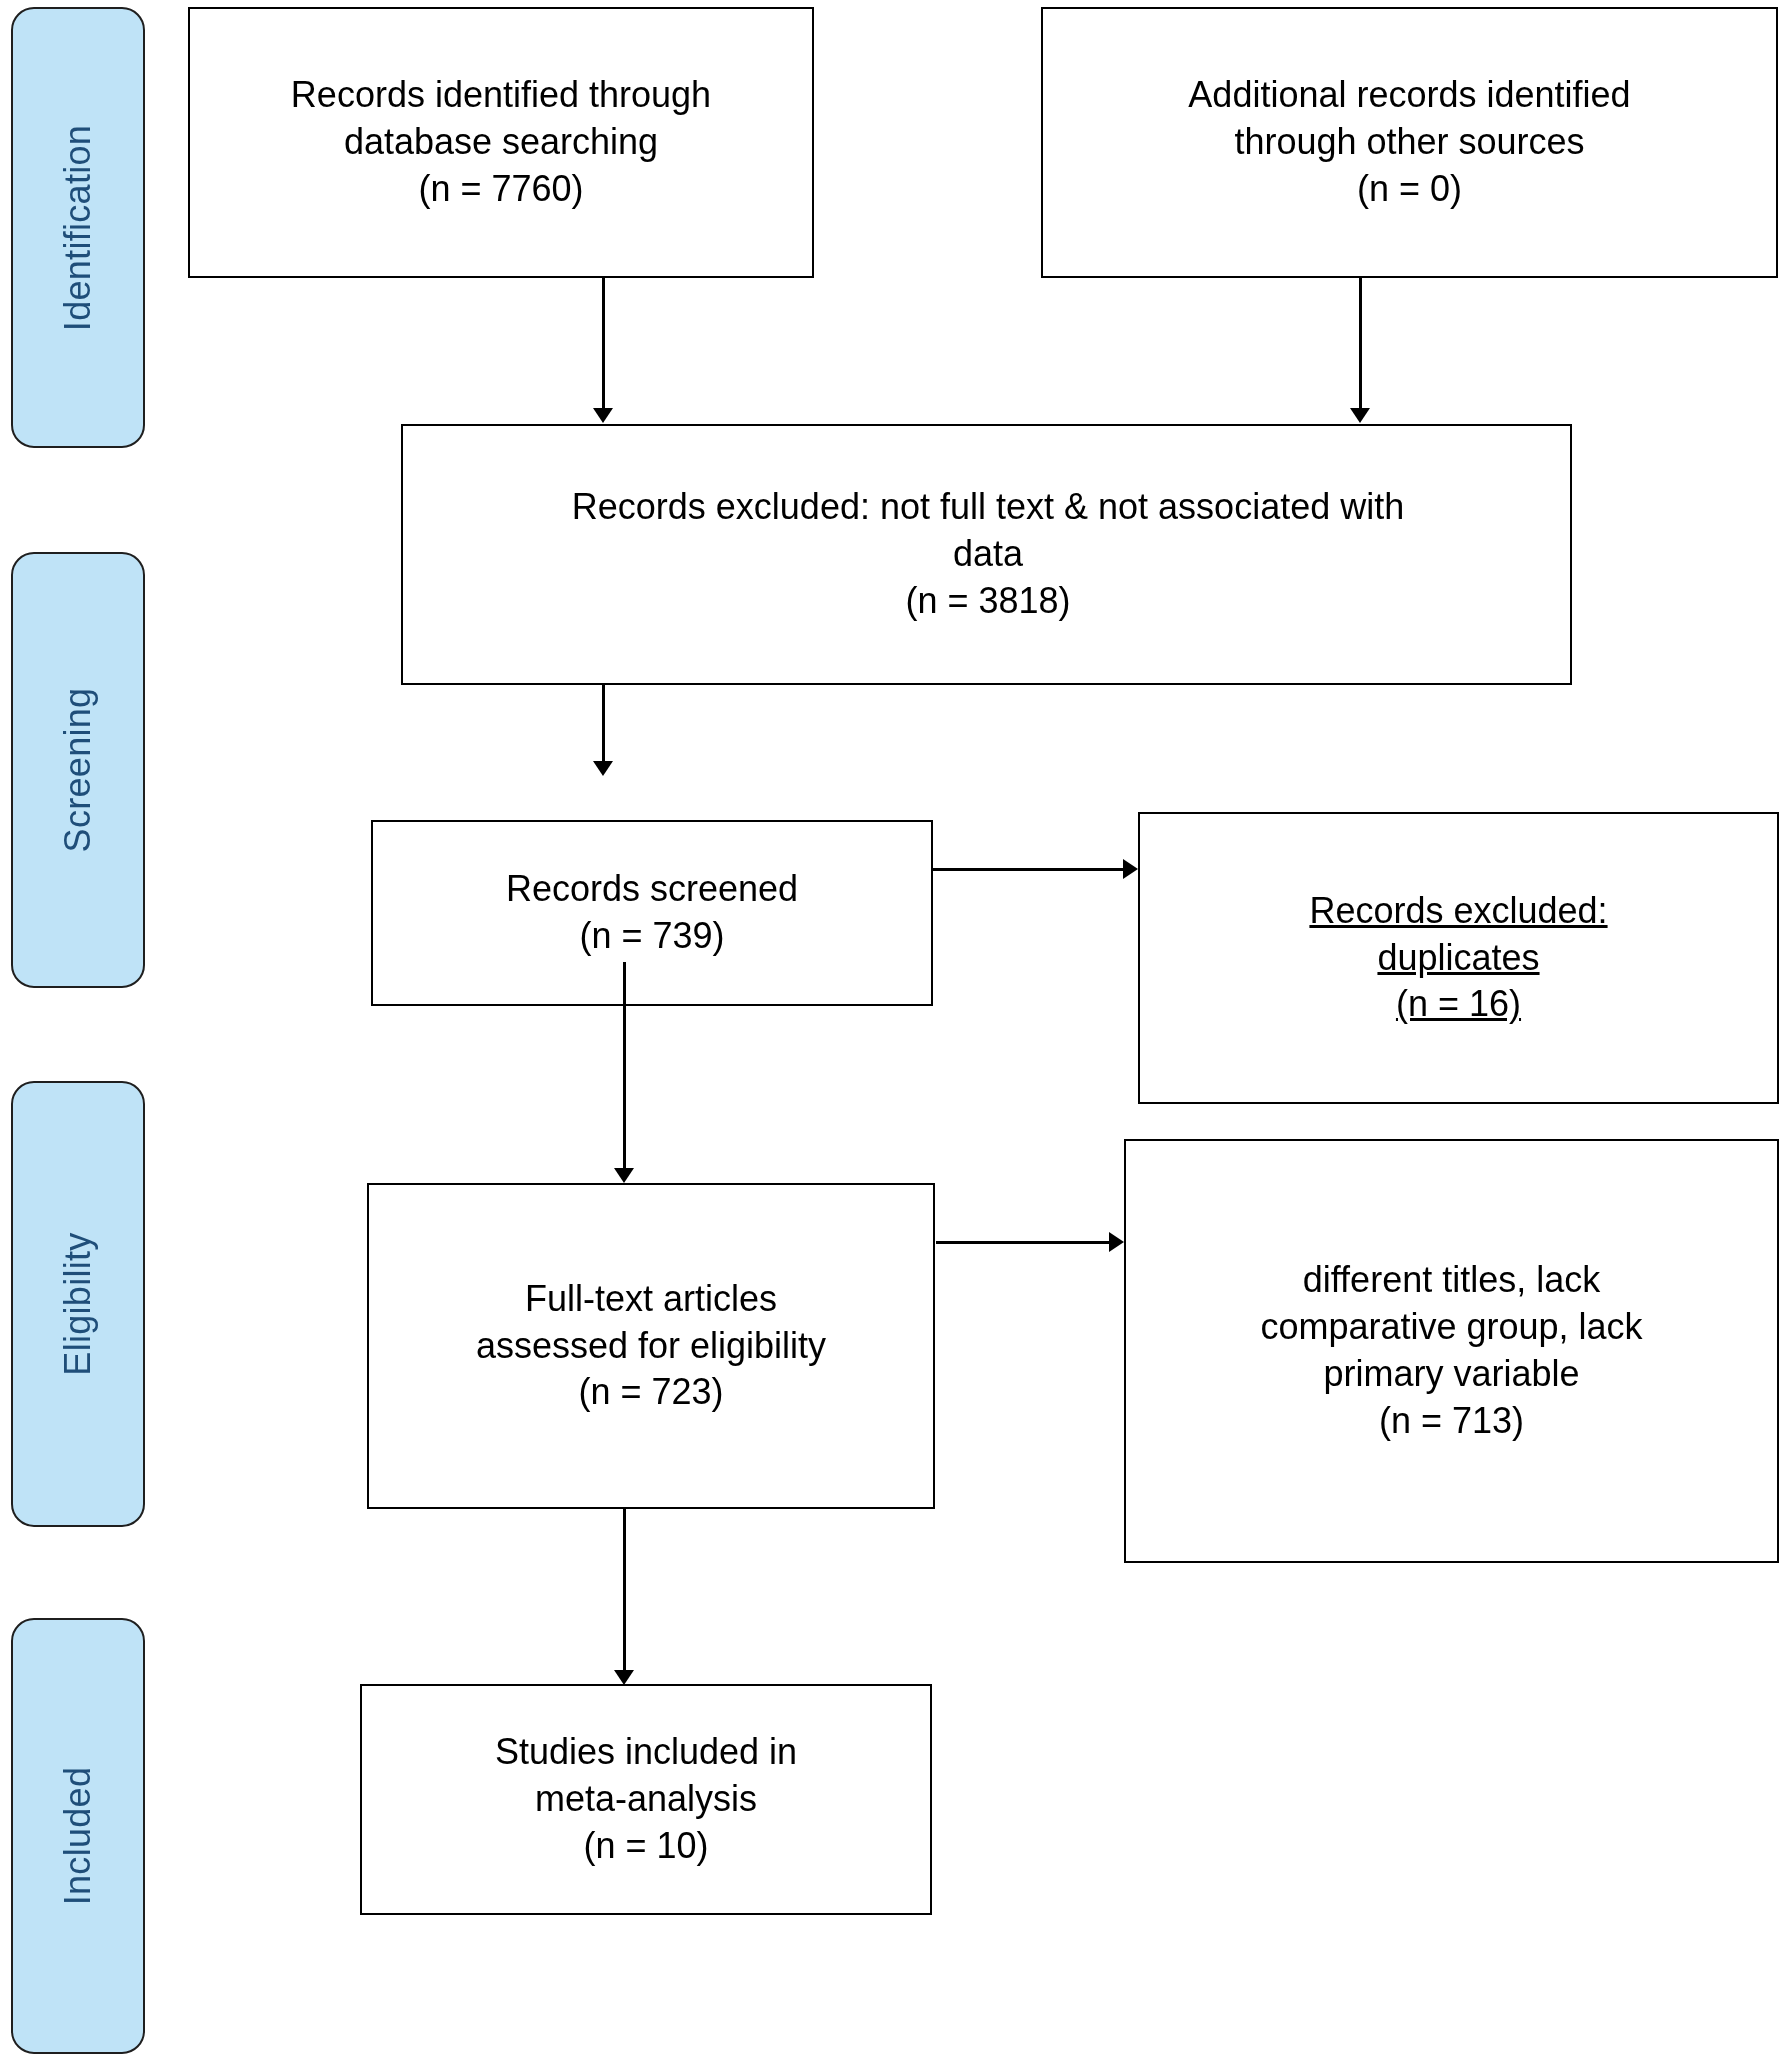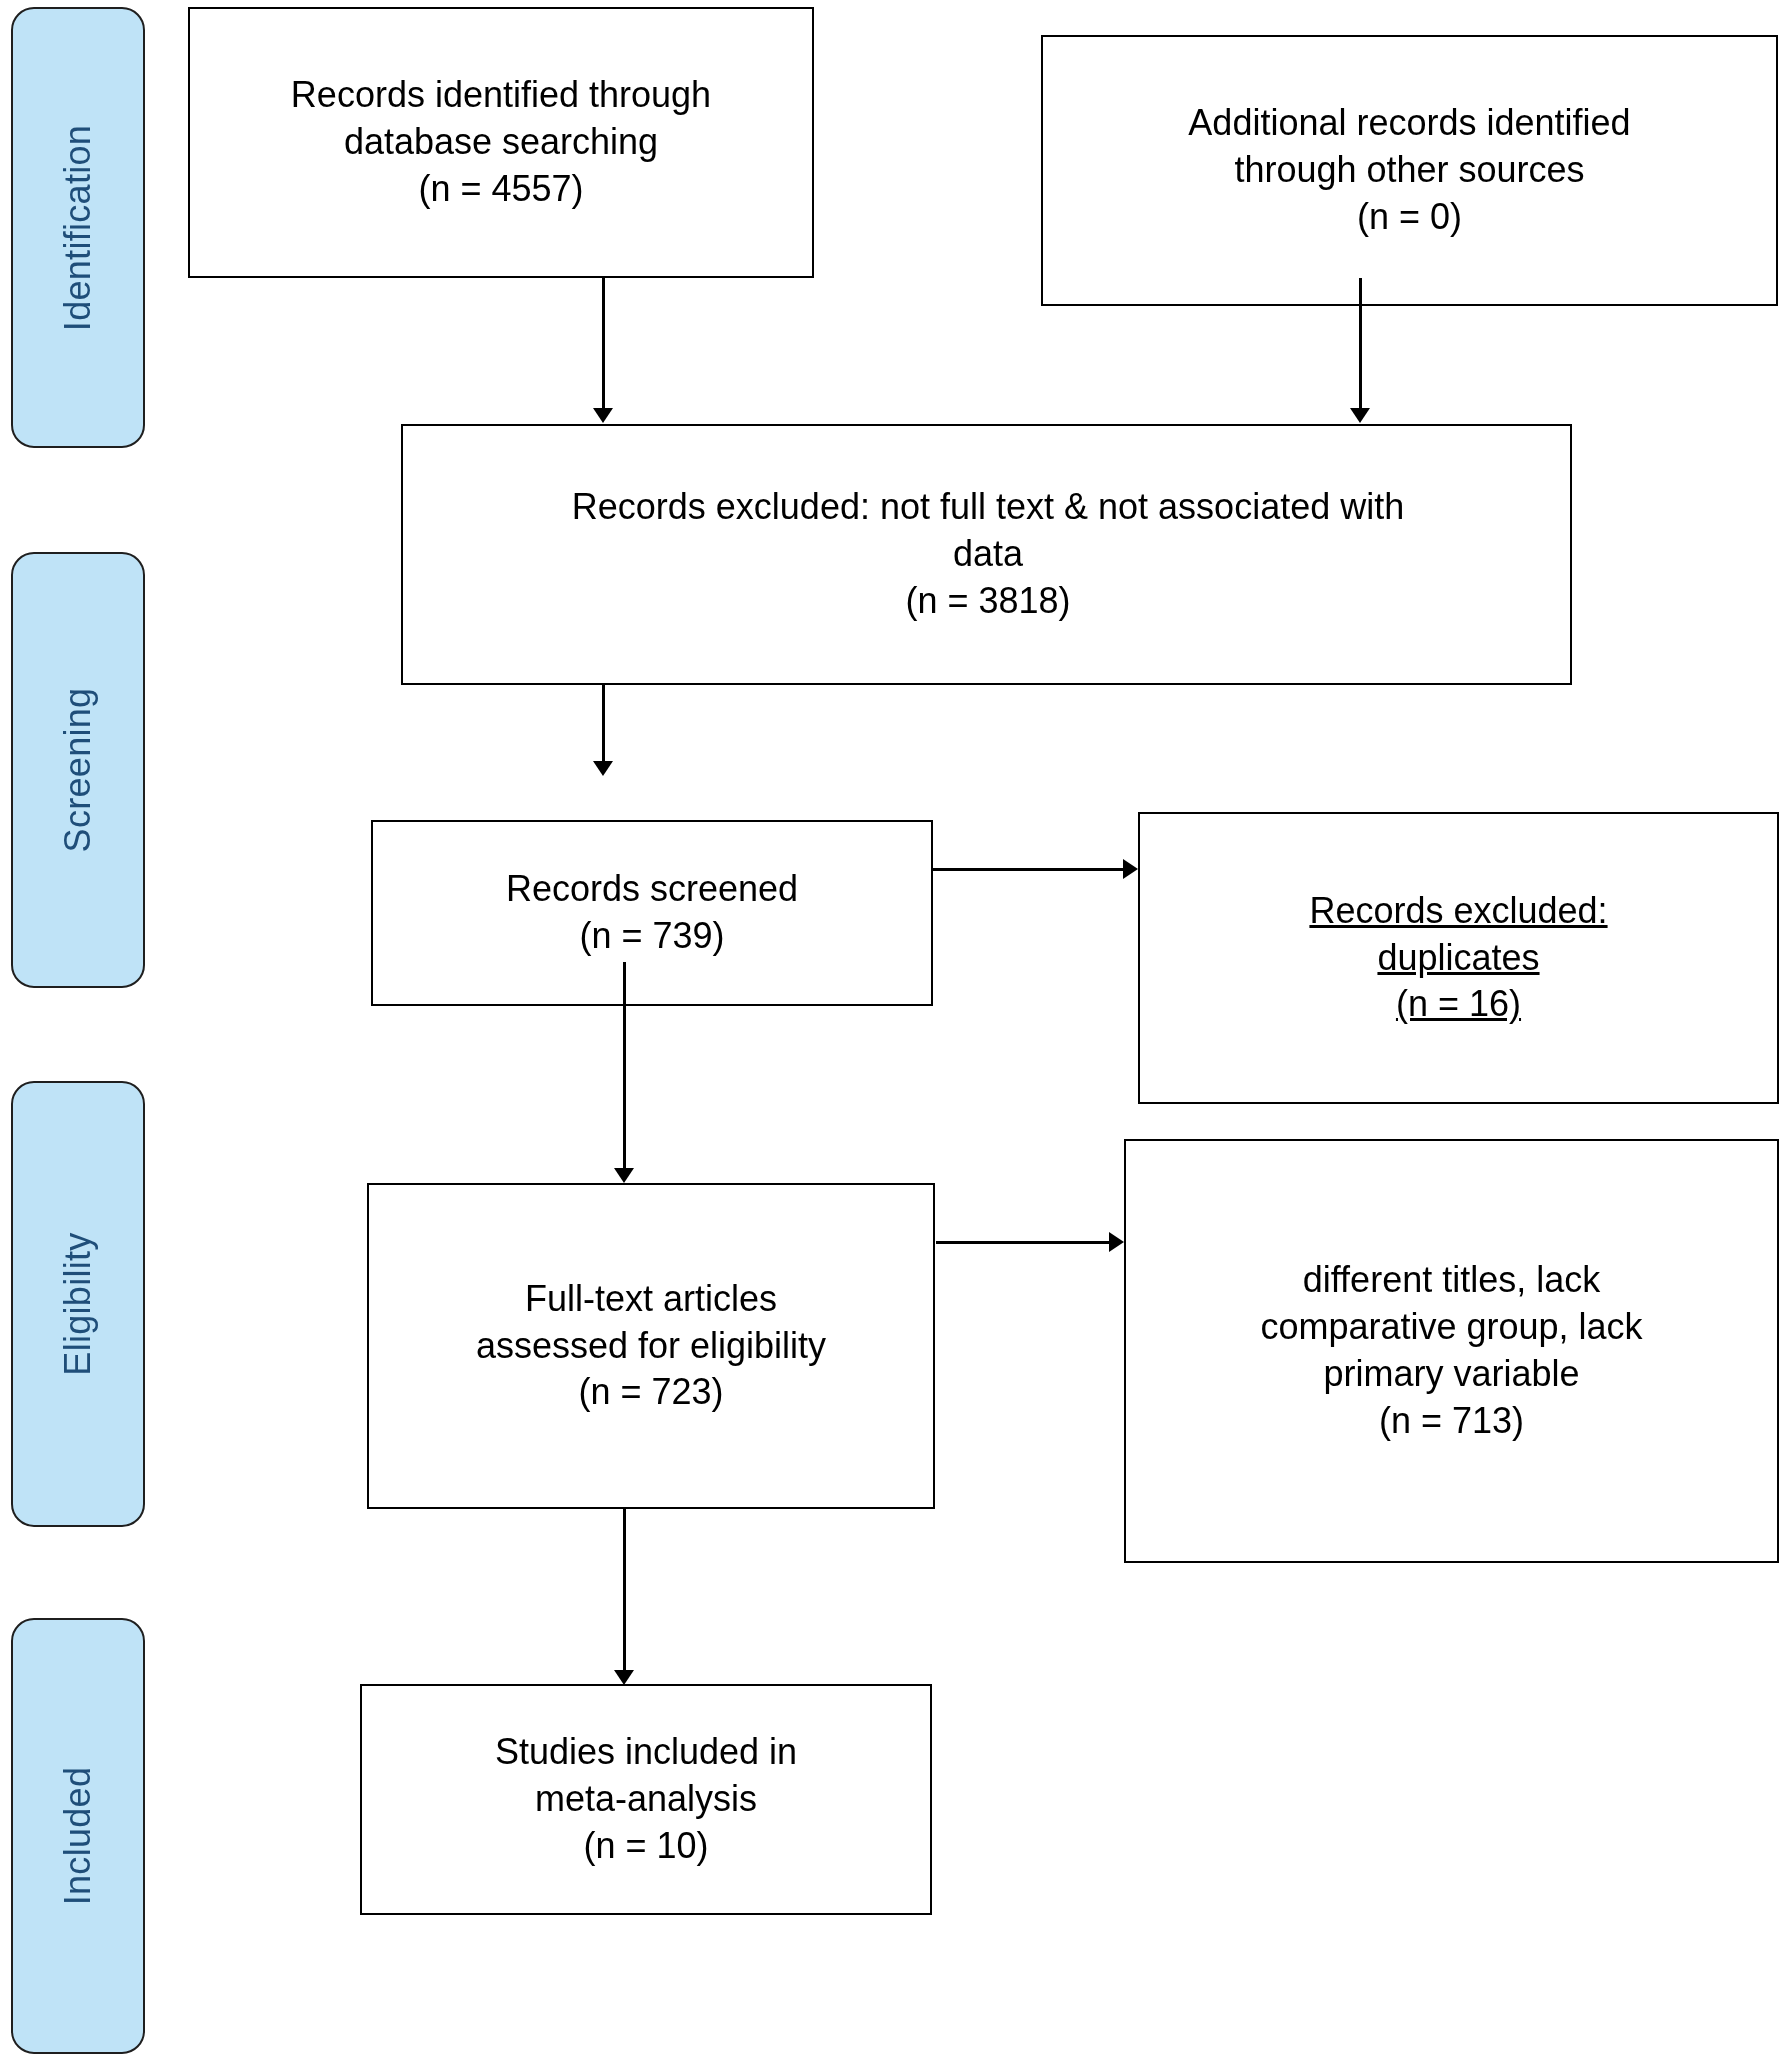--- a/index.html
+++ b/index.html
@@ -116,24 +116,24 @@
     <span>Eligibility</span>
   </div>
 
   <div class="stage" style="left:11px; top:1618px; width:134px; height:436px;">
     <span>Included</span>
   </div>
 
   <div class="box" style="left:188px; top:7px; width:626px; height:271px;">
     <div class="line">Records identified through</div>
     <div class="line">database searching</div>
-    <div class="line">(n = 4557)</div>
-  </div>
-
-  <div class="box" style="left:1041px; top:7px; width:737px; height:271px;margin-top:28px;">
+    <div class="line">(n = 7760)</div>
+  </div>
+
+  <div class="box" style="left:1041px; top:7px; width:737px; height:271px;">
     <div class="line">Additional records identified</div>
     <div class="line">through other sources</div>
     <div class="line">(n = 0)</div>
   </div>
 
   <div class="arrow-v" style="left:592px; top:278px; width:22px; height:145px;">
     <div class="shaft" style="height:131px;"></div>
     <div class="head"></div>
   </div>
 

